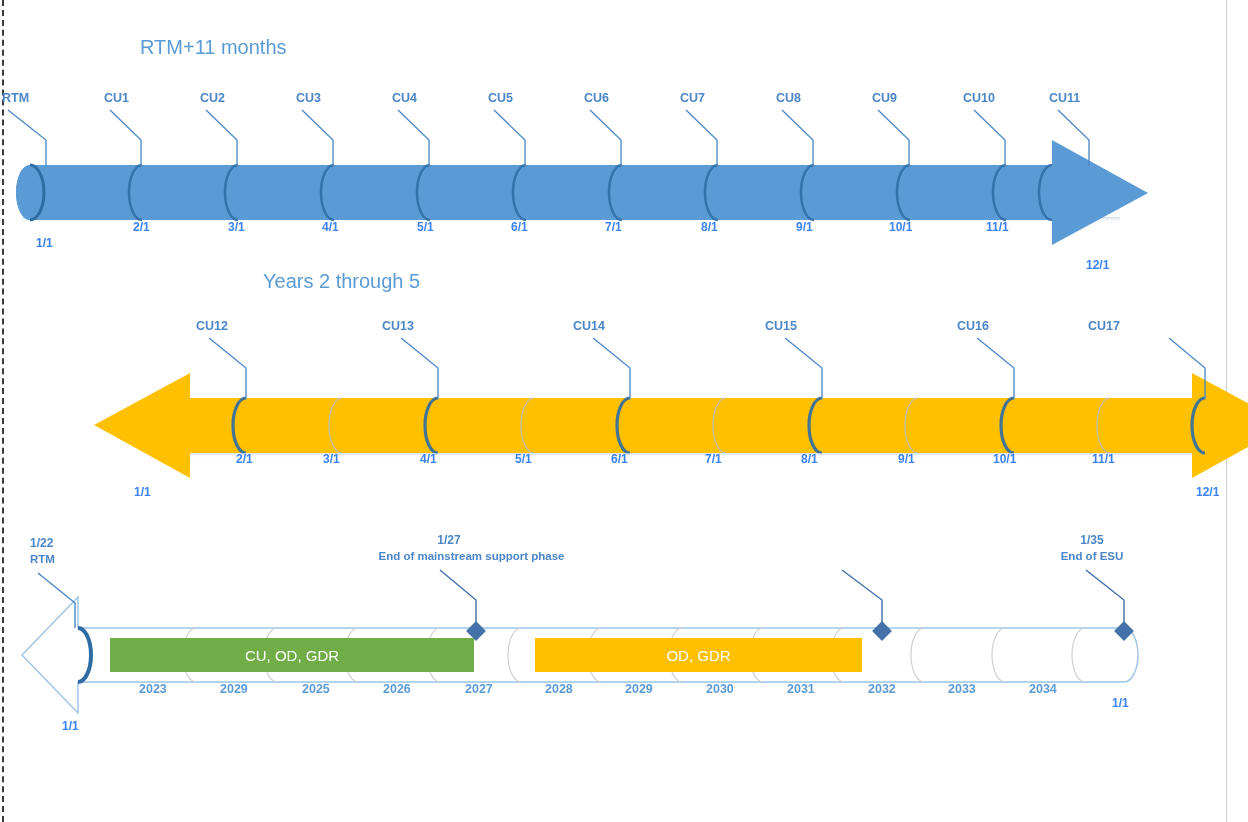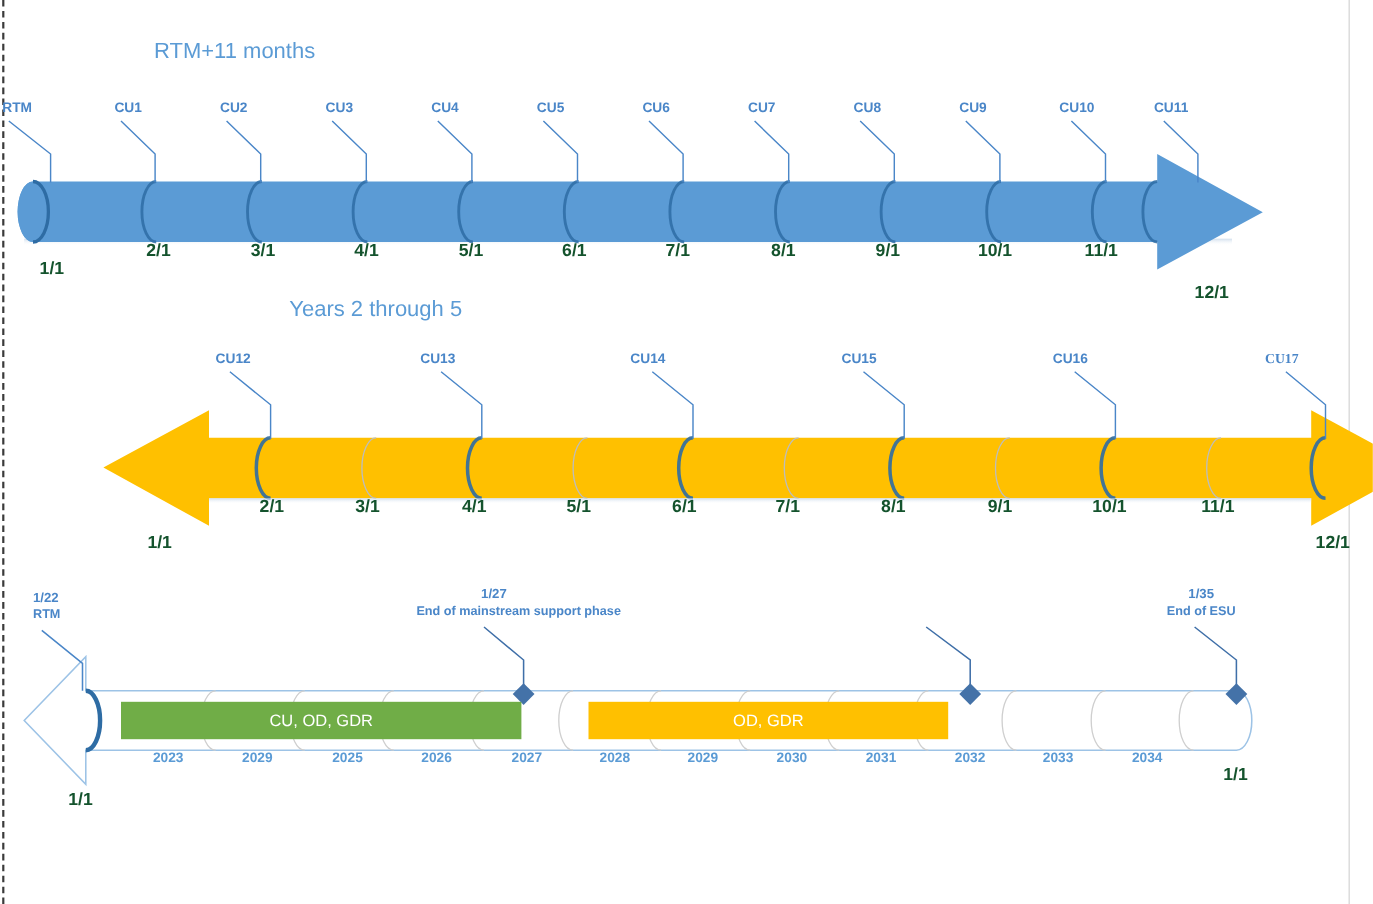--- a/index.html
+++ b/index.html
@@ -2,21 +2,21 @@
 <html><head>
 <meta charset="utf-8">
 <style>
   html,body{margin:0;padding:0;background:#ffffff;}
   body{width:1248px;height:822px;position:relative;overflow:hidden;
        font-family:"Liberation Sans","DejaVu Sans",sans-serif;}
   #stage{position:absolute;left:0;top:0;width:1248px;height:822px;}
   svg.layer{position:absolute;left:0;top:0;width:1248px;height:822px;overflow:visible;}
   .lbl{position:absolute;color:#4A86C8;font-weight:bold;white-space:nowrap;}
   .cu-lbl{font-size:12.5px;color:#4A86C8;font-weight:bold;}
-  .date-lbl{font-size:16px;color:#14532d;font-weight:bold;}
+  .date-lbl{font-size:12px;color:#3b82f6;font-weight:bold;}
   .yr-lbl{font-size:12.5px;color:#5B9BD5;font-weight:bold;}
   .title{position:absolute;color:#5B9BD5;font-size:20px;font-weight:normal;white-space:nowrap;}
   .ms-date{font-size:12px;color:#4A86C8;font-weight:bold;white-space:nowrap;text-align:center;}
   .ms-txt{font-size:11.5px;color:#4A86C8;font-weight:bold;white-space:nowrap;text-align:center;}
   .barlabel{position:absolute;color:#ffffff;font-size:15px;font-weight:normal;
             white-space:nowrap;text-align:center;}
   .ms-group{position:absolute;transform:translateX(-50%);text-align:center;}
   .leftedge{position:absolute;left:2px;top:0;width:0;height:822px;
             border-left:2px dashed #3a3a3a;}
   .rightedge{position:absolute;left:1226px;top:0;width:0;height:822px;
@@ -172,21 +172,21 @@
   </div>
 
   <div class="title" style="left:263px;top:270px;">Years 2 through 5</div>
 
   <div>
     <div class="lbl cu-lbl" style="left:196px;top:319px;">CU12</div>
     <div class="lbl cu-lbl" style="left:382px;top:319px;">CU13</div>
     <div class="lbl cu-lbl" style="left:573px;top:319px;">CU14</div>
     <div class="lbl cu-lbl" style="left:765px;top:319px;">CU15</div>
     <div class="lbl cu-lbl" style="left:957px;top:319px;">CU16</div>
-    <div class="lbl cu-lbl" style="left:1150px;top:319px;font-family:Liberation Serif, serif;">CU17</div>
+    <div class="lbl cu-lbl" style="left:1088px;top:319px;">CU17</div>
   </div>
 
   <div>
     <div class="lbl date-lbl" style="left:134px;top:485px;">1/1</div>
     <div class="lbl date-lbl" style="left:236px;top:452px;">2/1</div>
     <div class="lbl date-lbl" style="left:323px;top:452px;">3/1</div>
     <div class="lbl date-lbl" style="left:420px;top:452px;">4/1</div>
     <div class="lbl date-lbl" style="left:515px;top:452px;">5/1</div>
     <div class="lbl date-lbl" style="left:611px;top:452px;">6/1</div>
     <div class="lbl date-lbl" style="left:705px;top:452px;">7/1</div>

